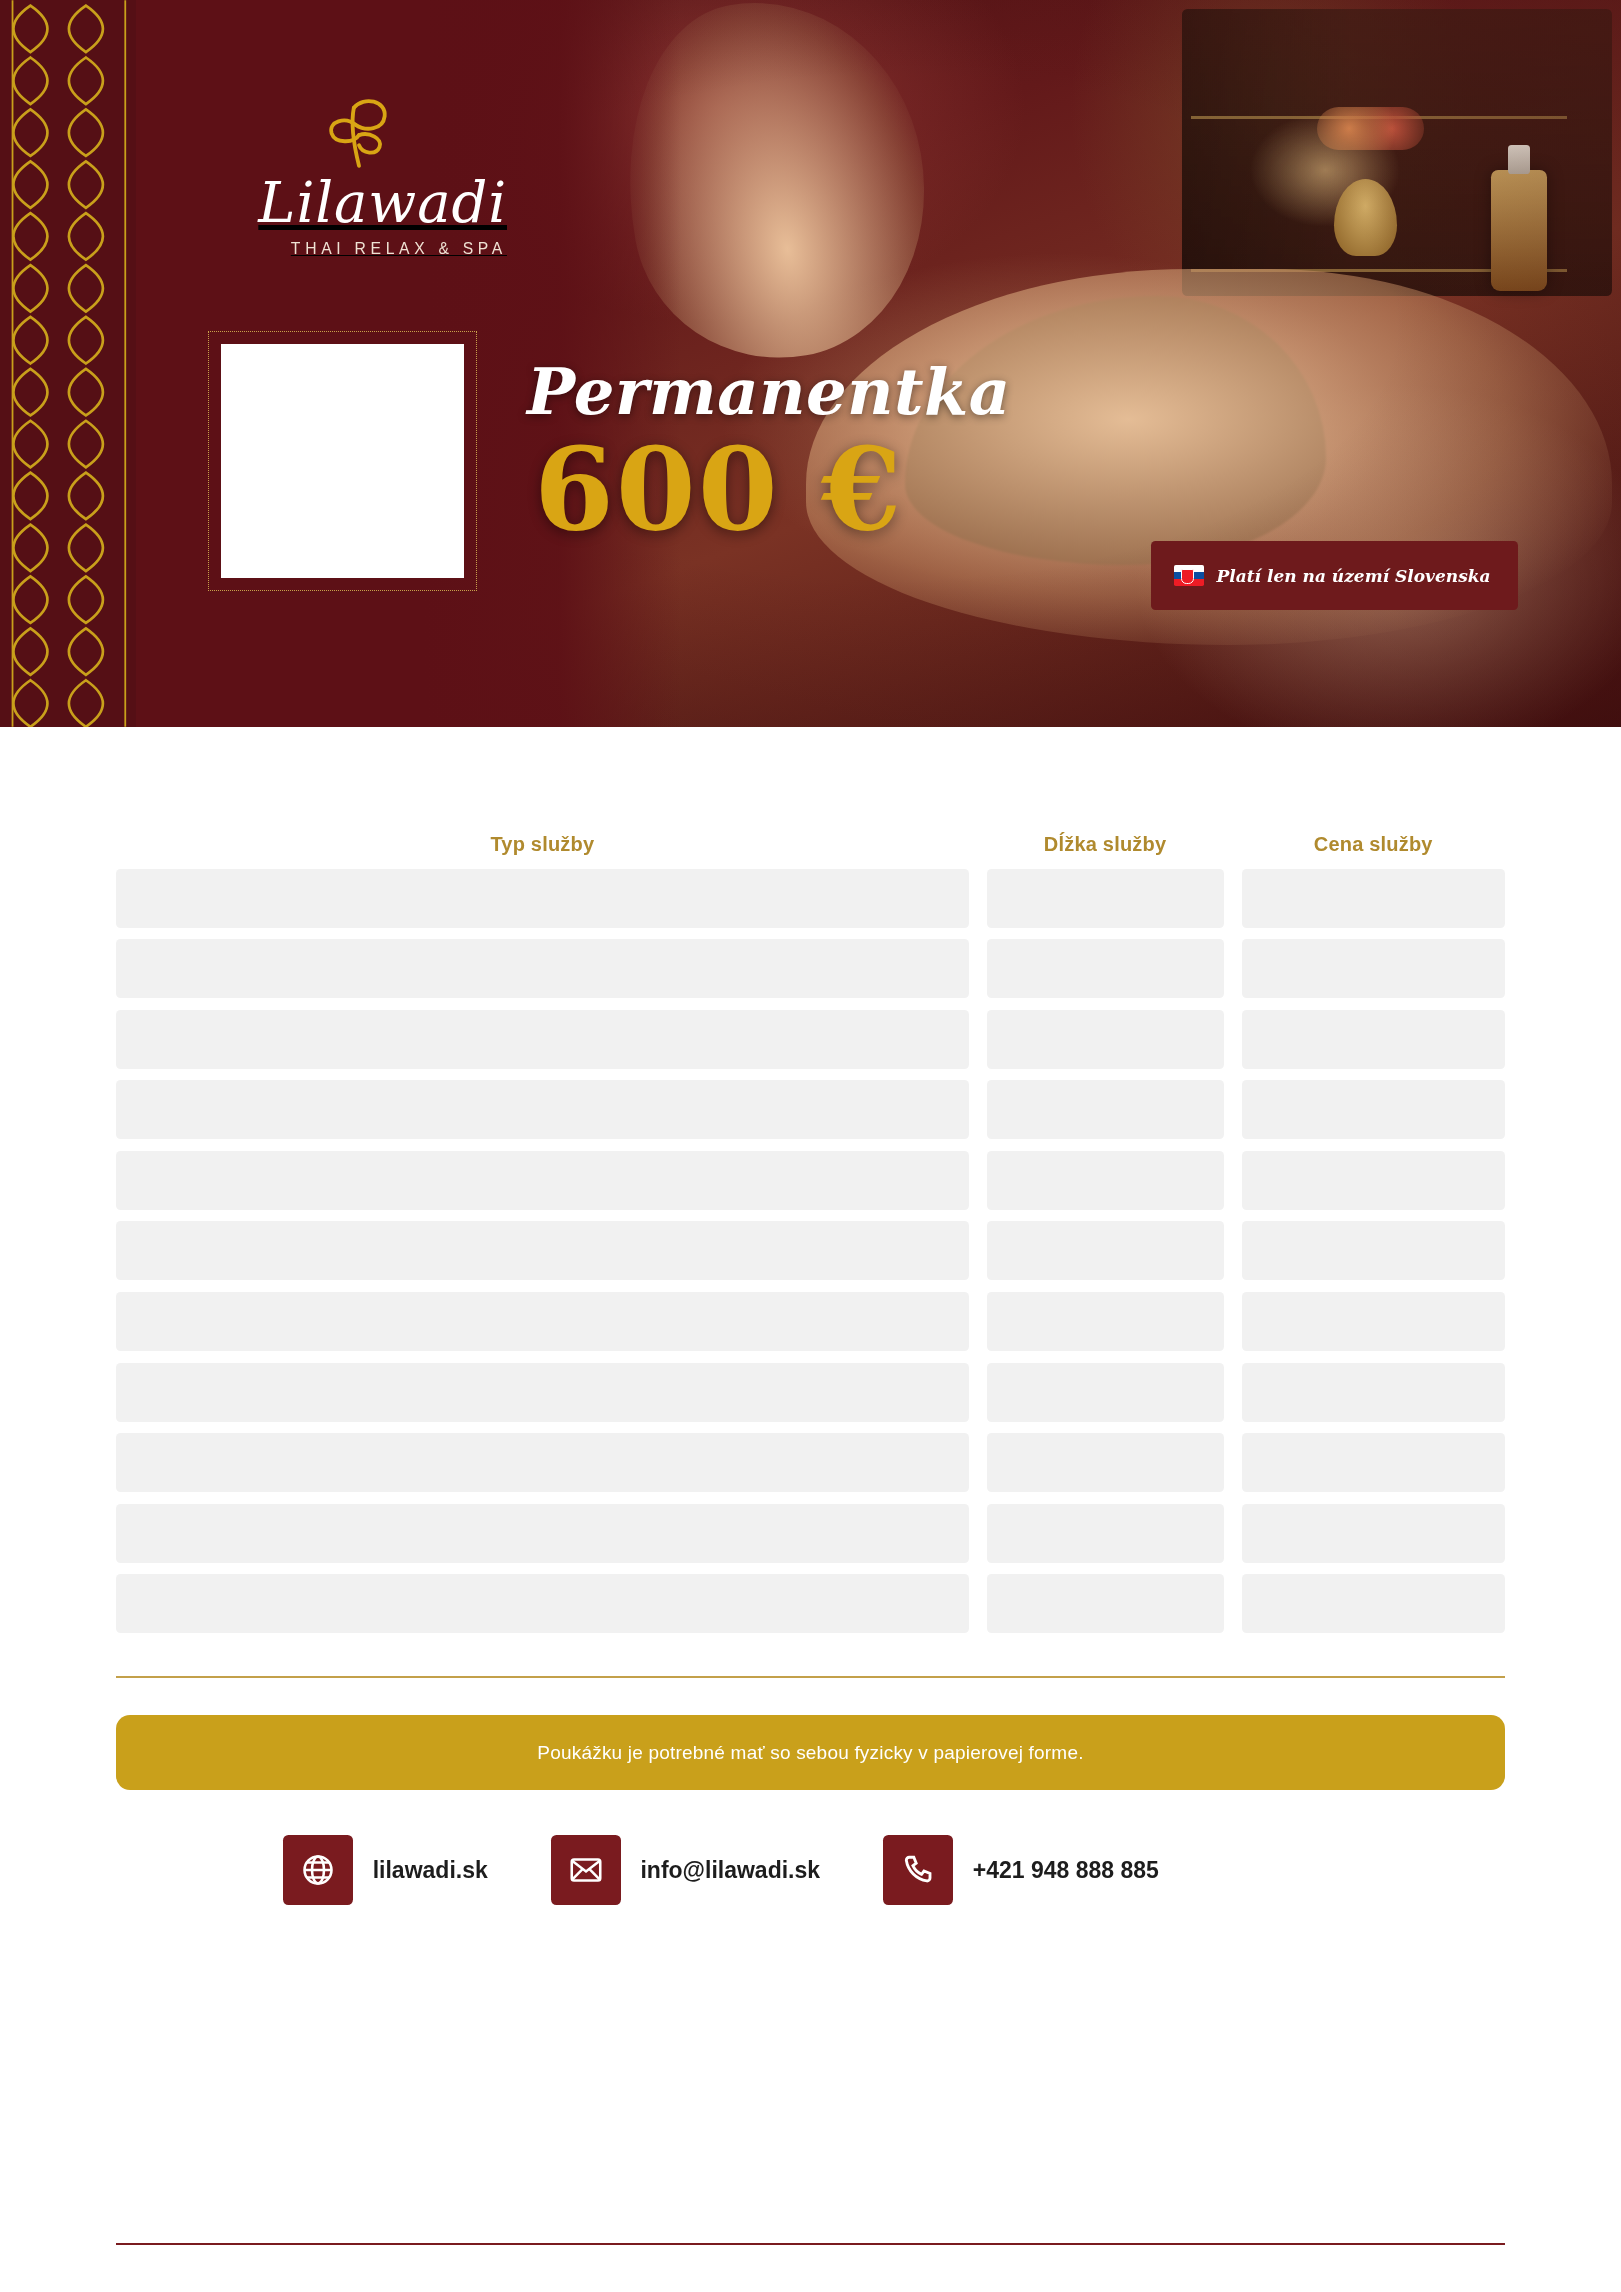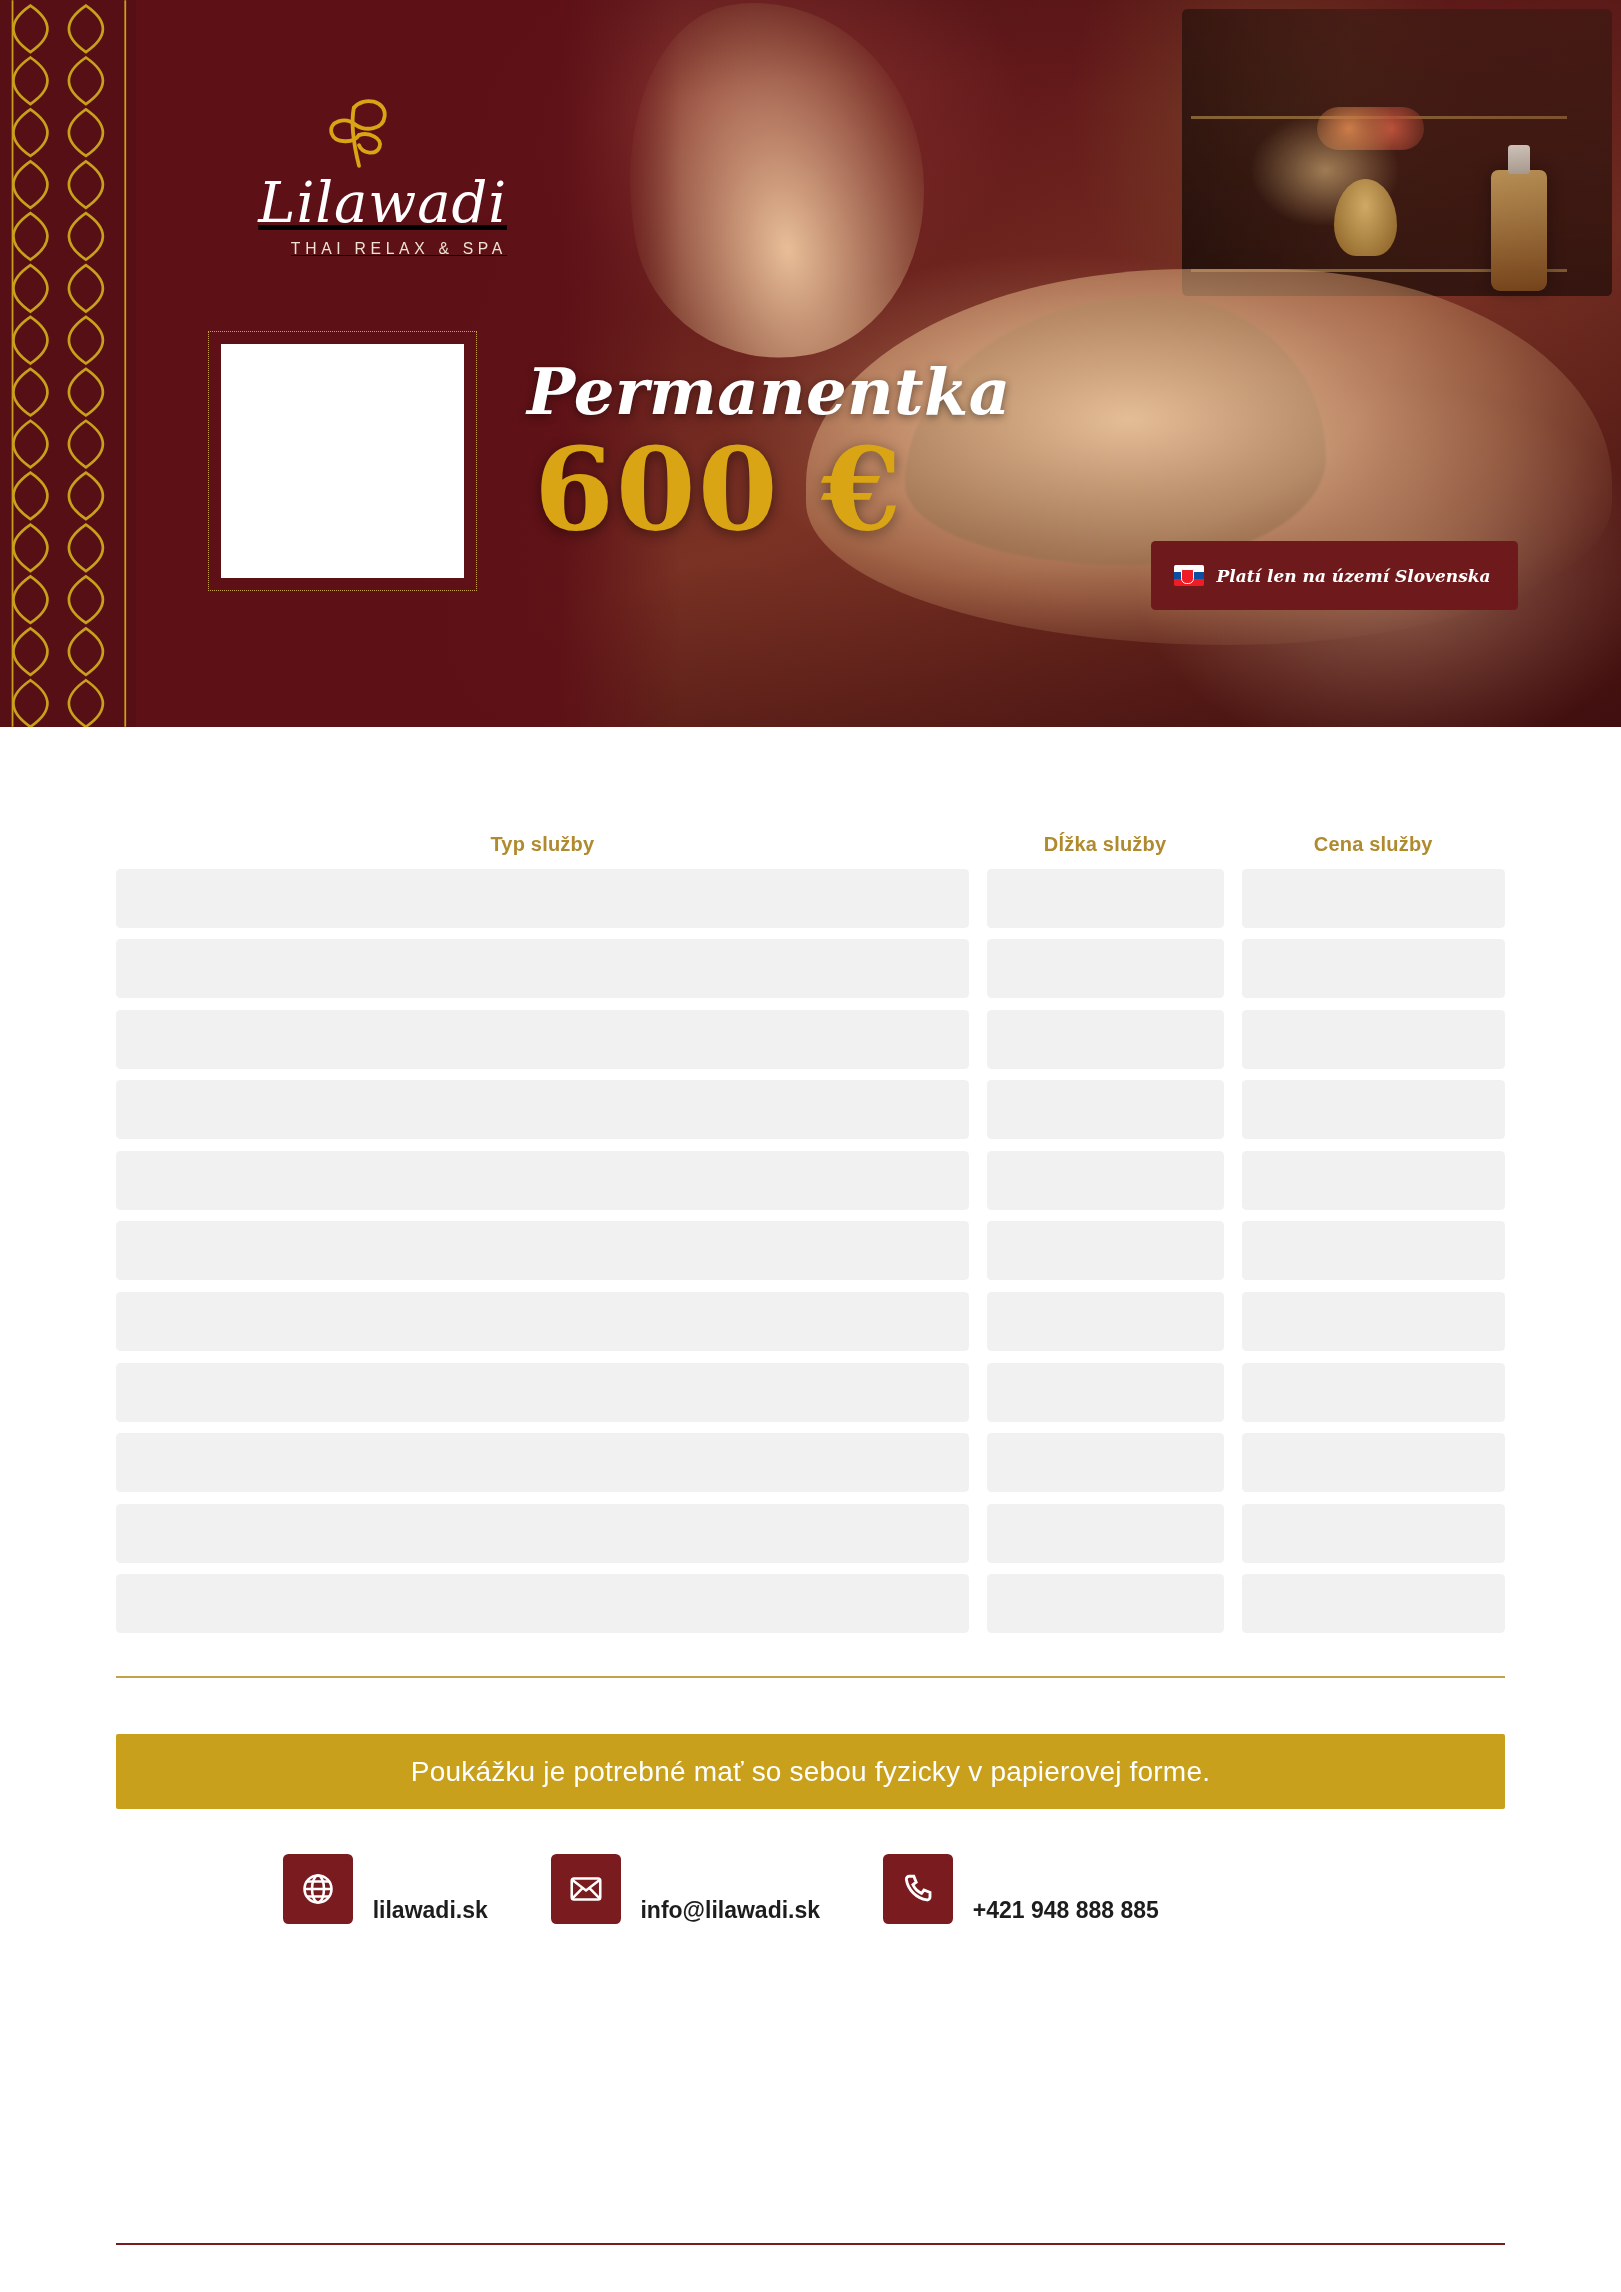--- a/index.html
+++ b/index.html
@@ -239,40 +239,40 @@
     font-size: 20px;
     font-weight: bold;
     color: #2b2b2b;
     margin-bottom: 11.6px;
   }
   .meta-field { background: #f1f1f1; height: 59px; border-radius: 4.5px; }
   .meta-block-1 { width: 683px; }
   .meta-block-2 { width: 670px; }
 
   .notice {
-    margin-top: 56px;
+    margin-top: 37px;
     height: 75px;
     background: #c9a01b;
-    border-radius: 2px;
+    border-radius: 14px;
     display: flex;
     align-items: center;
     justify-content: center;
     color: #ffffff;
-    font-size: 28px;
+    font-size: 19px;
     letter-spacing: 0.2px;
   }
 
   .footer {
     margin-top: 45px;
     display: flex;
     align-items: center;
     gap: 63px;
     padding-left: 167px;
   }
-  .fitem { display: flex; align-items: flex-end; gap: 19.7px; }
+  .fitem { display: flex; align-items: center; gap: 19.7px; }
   .ficon {
     width: 70px; height: 70px;
     background: #7a1b1f;
     border-radius: 5.4px;
     display: flex; align-items: center; justify-content: center;
   }
   .ficon svg { width: 36px; height: 36px; }
   .ftext { font-size: 23px; font-weight: bold; color: #1d1d1d; }
 
   .footer-rule {

